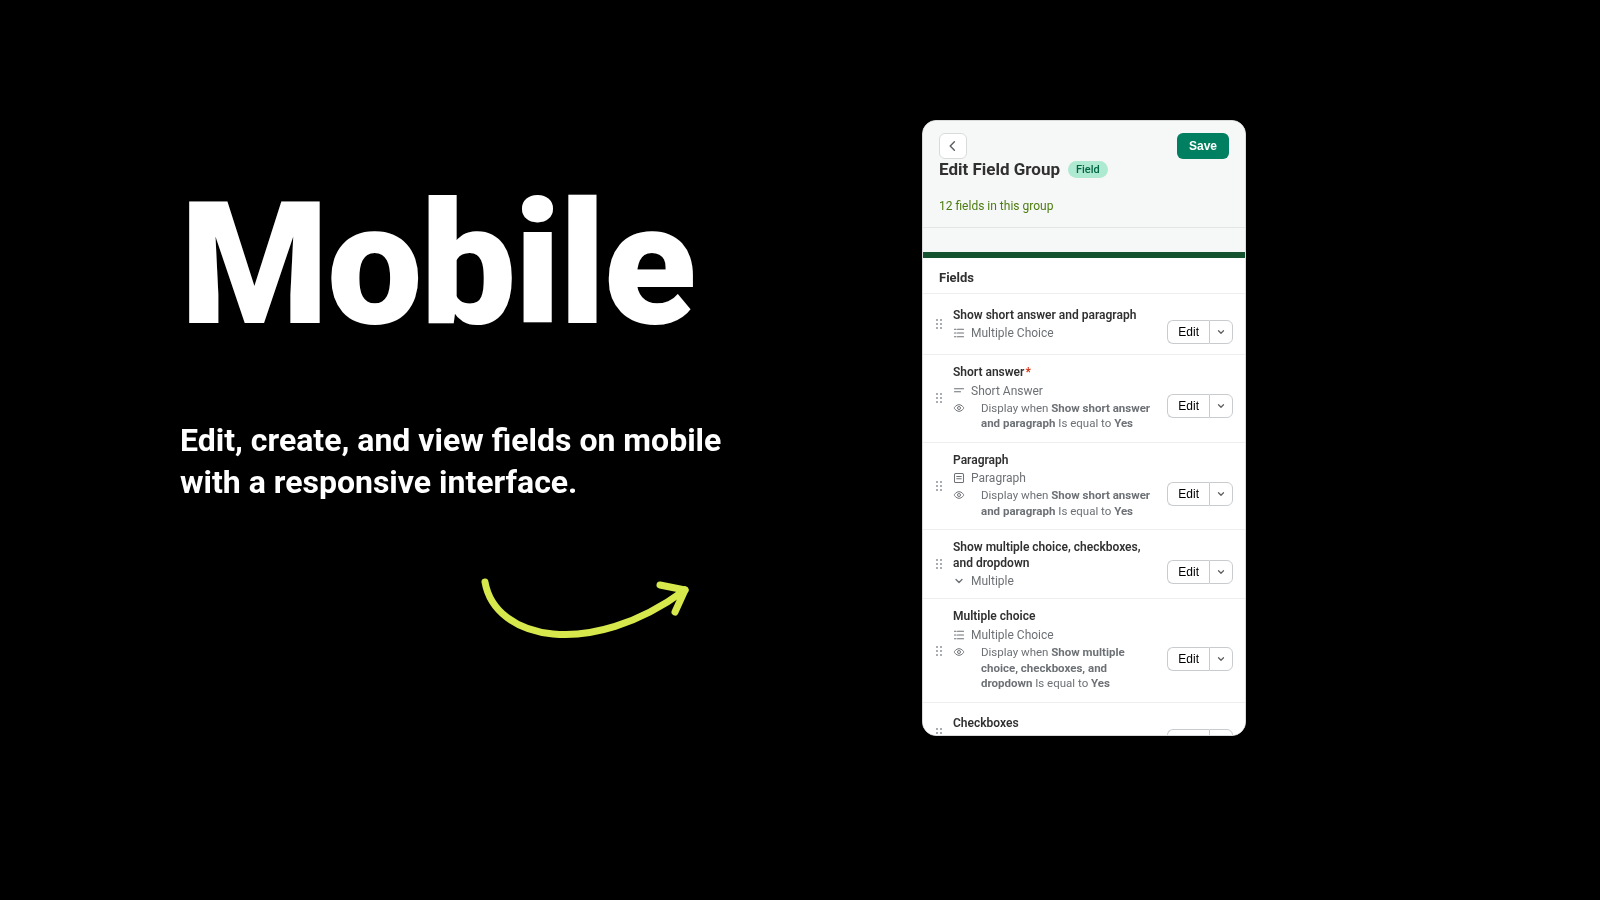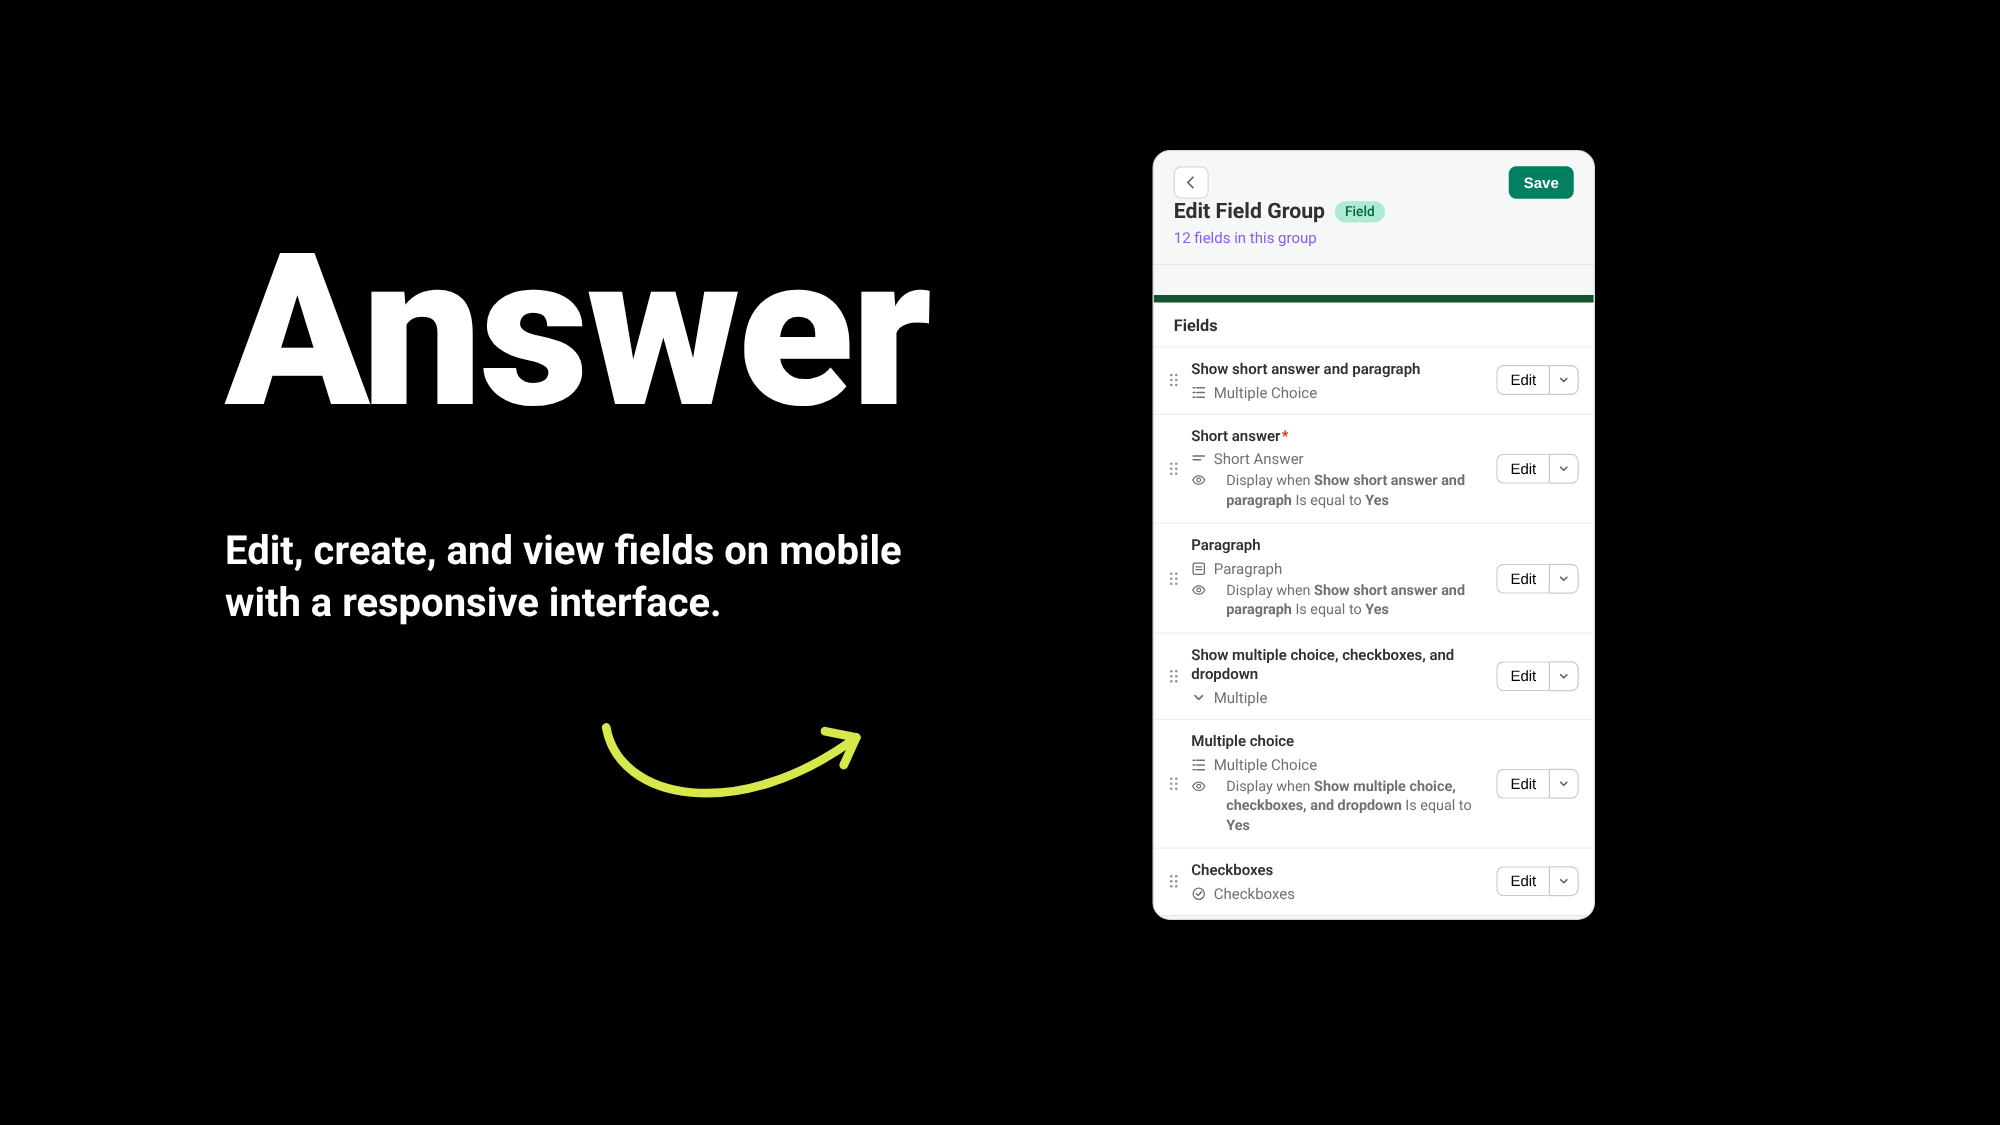--- a/index.html
+++ b/index.html
@@ -31,21 +31,21 @@
   .arrow {
     position: absolute;
     left: 470px;
     top: 560px;
   }
 
   .mobile-frame {
     position: absolute;
     left: 922px;
     top: 120px;
-    width: 354px;
+    width: 324px;
     height: 616px;
     background: #f6f7f7;
     border-radius: 14px;
     overflow: hidden;
     box-shadow: 0 10px 40px rgba(0,0,0,0.5);
     font-size: 12px;
     color: #303030;
     border: 1px solid #d8dadb;
   }
   .mf-header {
@@ -90,23 +90,23 @@
   }
   .badge {
     background: #aee9d1;
     color: #006644;
     font-size: 11px;
     font-weight: 500;
     padding: 2px 8px;
     border-radius: 10px;
   }
   .mf-subtitle {
-    color: #8b5cf6;
-    font-size: 12px;
-    margin-top: 4px;
+    color: #4d7c0f;
+    font-size: 12px;
+    margin-top: 20px;
   }
 
   .mf-body {
     padding-top: 24px;
   }
   .card {
     background: #fff;
     border-top: 6px solid #14532d;
     border-bottom: 1px solid #e3e5e7;
   }
@@ -154,20 +154,21 @@
     gap: 16px;
     color: #6d7175;
     font-size: 11.5px;
     margin-top: 3px;
     line-height: 1.35;
   }
   .field-cond .eye { flex: 0 0 auto; margin-top: 1px; }
   .edit-group {
     display: flex;
     flex: 0 0 auto;
+    margin-top: 16px;
   }
   .edit-btn {
     background: #fff;
     border: 1px solid #c9cccf;
     border-radius: 6px 0 0 6px;
     border-right: none;
     padding: 4px 10px;
     font-size: 12px;
     font-weight: 500;
     cursor: pointer;
@@ -181,21 +182,21 @@
     align-items: center;
     justify-content: center;
     cursor: pointer;
   }
   .iconsvg { display: block; }
 </style>
 </head>
 <body>
 
 <div class="hero">
-  <div class="hero-title">Answer</div>
+  <div class="hero-title">Mobile</div>
   <div class="hero-sub">Edit, create, and view fields on mobile with a responsive interface.</div>
 </div>
 
 <svg class="arrow" width="240" height="110" viewBox="0 0 240 110">
   <path d="M 15 22 C 25 80, 120 100, 215 30" stroke="#d6e84b" stroke-width="7" fill="none" stroke-linecap="round"></path>
   <path d="M 215 30 L 190 25 M 215 30 L 205 52" stroke="#d6e84b" stroke-width="7" fill="none" stroke-linecap="round"></path>
 </svg>
 
 <div class="mobile-frame">
   <div class="mf-header">

